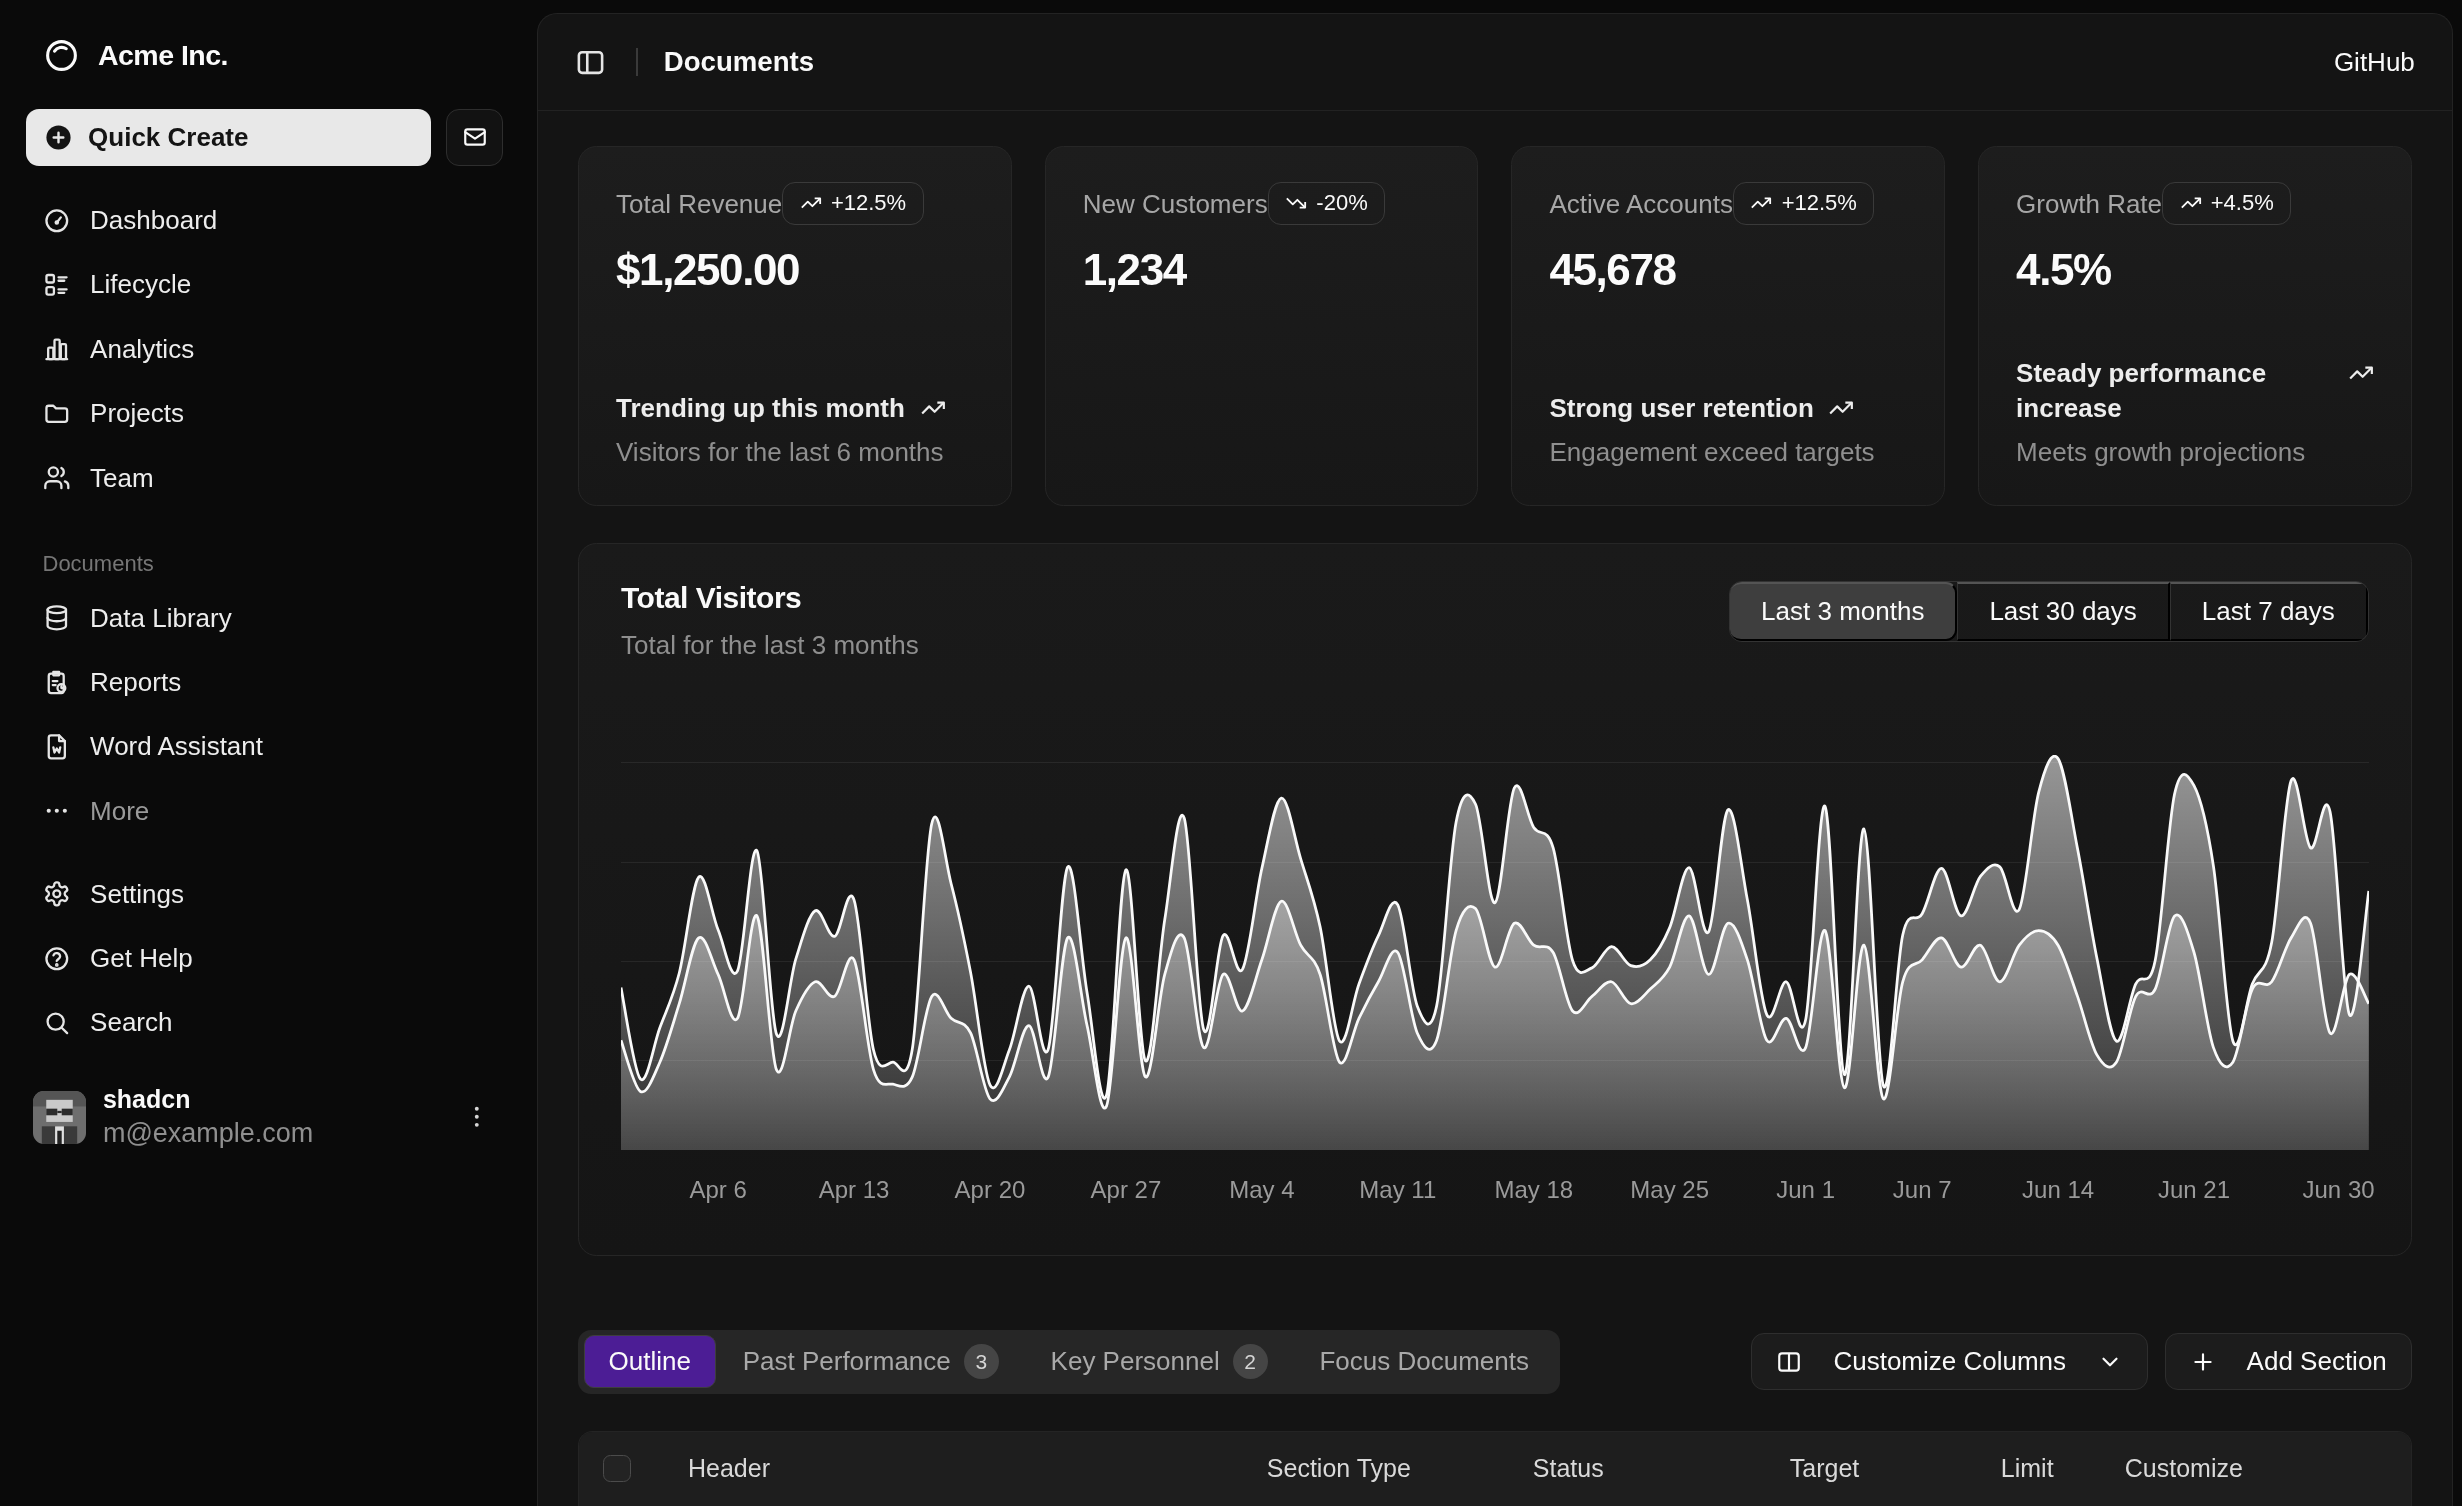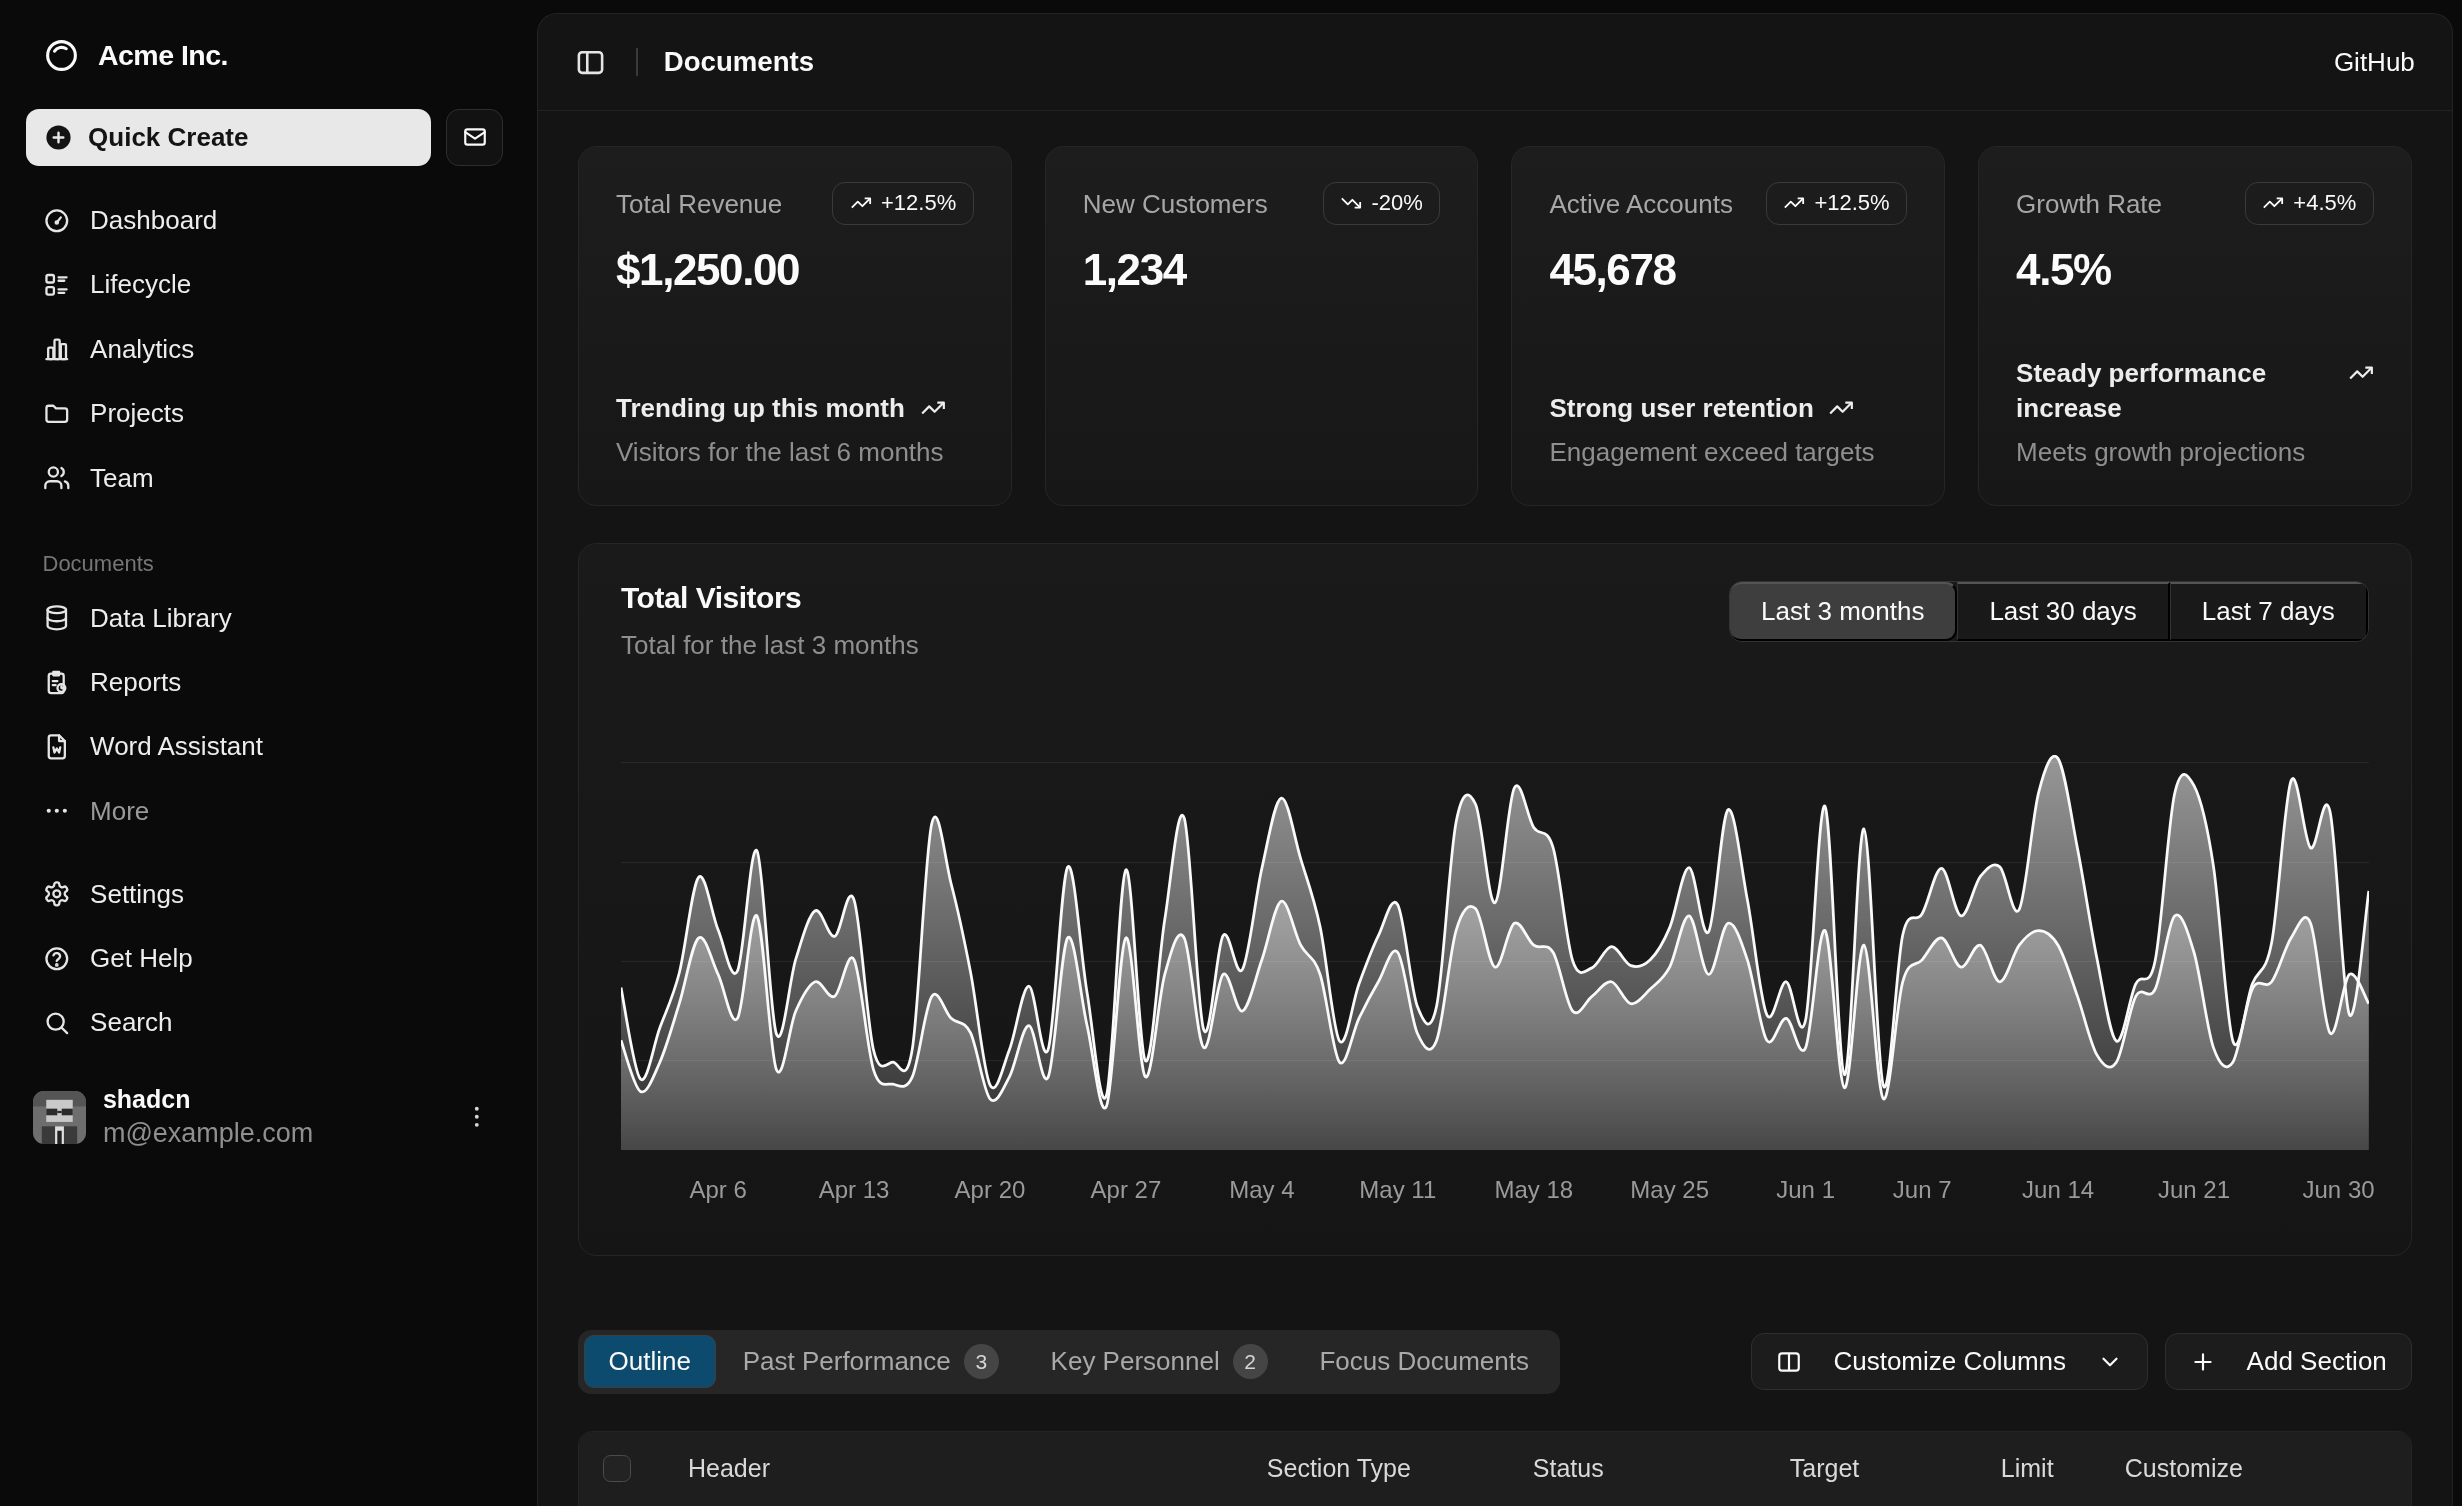--- a/index.html
+++ b/index.html
@@ -45,21 +45,21 @@
   .page-title { font-size:27.6px; font-weight:600; }
   .github-link { margin-left:auto; font-size:26px; font-weight:500; color:#fafafa; cursor:pointer; }
 
   .content { padding:0 40px; }
 
   
   .stats { display:grid; grid-template-columns:repeat(4,1fr); gap:33px; margin-top:35px; }
   .card { border:0.9px solid #262626; border-radius:18.4px;
     background:linear-gradient(180deg,#1d1d1d 0%,#171717 100%);
     padding:35px 37px 37px; height:360px; display:flex; flex-direction:column; }
-  .card-top { display:flex; justify-content:space-between; align-items:flex-start; }
+  .card-top { display:flex; justify-content:flex-start; align-items:flex-start; }
   .card-label { font-size:26px; color:#a6a6a6; padding-top:7.4px; }
   .badge { display:flex; align-items:center; gap:9.2px; border:0.9px solid #3a3a3a;
     border-radius:13px; padding:7.4px 16.5px; font-size:22px; color:#fafafa; }
   .badge .icon { width:22px; height:22px; display:flex; }
   .card-value { margin-top:20px; font-size:44px; font-weight:700; color:#fbfbfb; letter-spacing:-1.4px; }
   .card-footer { margin-top:auto; }
   .cf-title { display:flex; align-items:flex-start; gap:14.7px; font-size:26px; font-weight:600;
     color:#ededed; line-height:1.35; }
   .cf-title .icon { width:26px; height:26px; flex:none; margin-top:3.7px; display:flex; }
   .cf-sub { margin-top:11px; font-size:26px; color:#8f8f8f; }
@@ -80,21 +80,21 @@
   #visitors-chart { position:absolute; inset:0; width:100%; height:100%; }
   .ticks { position:relative; height:64px; margin-top:3.7px; }
   .tick { position:absolute; top:22px; transform:translateX(-50%); font-size:24px;
     color:#9a9a9a; white-space:nowrap; }
 
   
   .tbl-bar { display:flex; justify-content:space-between; align-items:center; margin-top:74px; }
   .tabs { display:flex; align-items:center; background:#262626; border-radius:13px; padding:5.5px; gap:1.8px; }
   .tab { display:flex; align-items:center; gap:13px; height:53px; padding:0 24px; font-size:26px;
     color:#a9a9a9; border-radius:10px; border:0.9px solid transparent; cursor:pointer; }
-  .tab.active { background:#0c4a6e; border-color:#3e3e3e; color:#fafafa;justify-content:flex-end; }
+  .tab.active { background:#4c1d95; border-color:#3e3e3e; color:#fafafa;justify-content:flex-end; }
   .tab-badge { min-width:35px; height:35px; border-radius:17.5px; background:#454545; color:#d6d6d6;
     font-size:21px; display:flex; align-items:center; justify-content:center; padding:0 3.7px; }
   .bar-actions { display:flex; gap:16.5px; }
   .action-btn { display:flex; align-items:center; gap:31px; height:57px; padding:0 24px;
     border:0.9px solid #2e2e2e; border-radius:13px; background:#1c1c1c; color:#fafafa;
     font-size:26px; font-weight:500; cursor:pointer; }
   .action-btn .icon { width:26px; height:26px; display:flex; }
   .table { margin-top:37px; border:0.9px solid #242424; border-bottom:none;
     border-radius:14.7px 14.7px 0 0; overflow:hidden; }
   .thead { display:grid; grid-template-columns:85px minmax(0,1fr) 266px 257px 211px 124px 262px;

